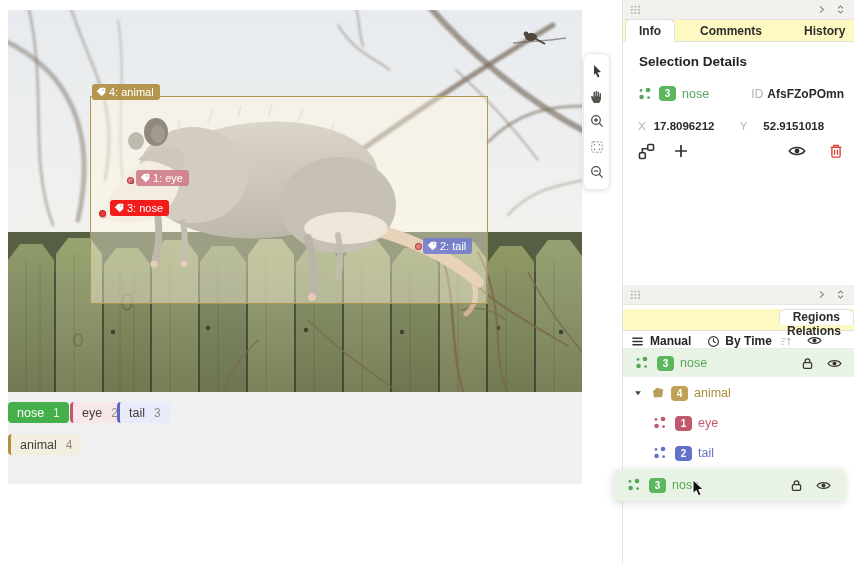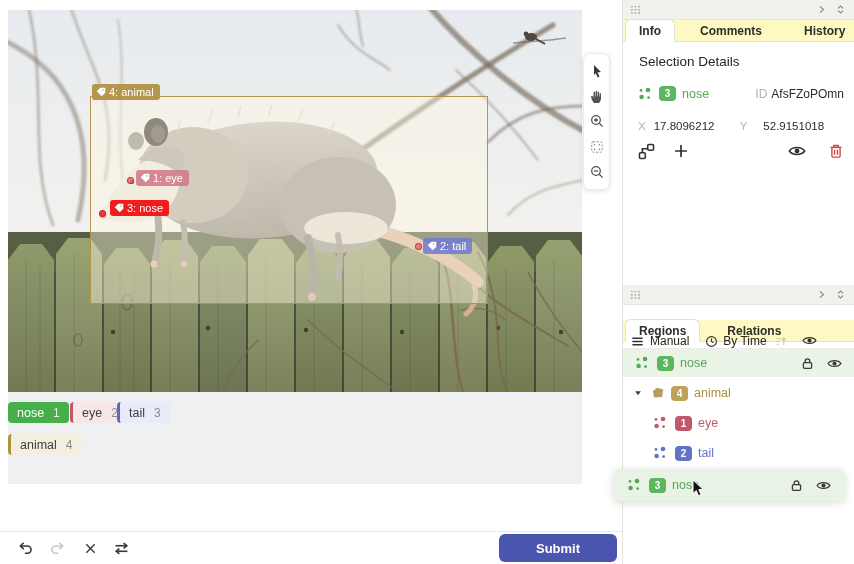--- a/index.html
+++ b/index.html
@@ -46,21 +46,21 @@
          border-radius:4px;color:#fff;font-size:10px;font-weight:700;}
   .rrow{position:absolute;left:0;width:100%;height:28px;display:flex;align-items:center;font-size:12.5px;box-sizing:border-box;}
   .rlabel{margin-left:6px;}
   .rowicons{margin-left:auto;display:flex;align-items:center;gap:13px;margin-right:12px;color:#3a3835;}
   
   .c-green{color:#55a758;} .bg-green{background:#5bb65e;}
   .c-tan{color:#ab8d3f;}   .bg-tan{background:#c0a156;}
   .c-rose{color:#c0596b;}  .bg-rose{background:#c0596b;}
   .c-indigo{color:#6272c9;}.bg-indigo{background:#6272c9;}
   .muted{color:#b5b3ae;}
-  .bold{font-weight:400;}
+  .bold{font-weight:700;}
   #drag-row{position:absolute;left:-10px;top:184px;width:232px;height:32px;border-radius:6px;background:#e8f3e5;
             box-shadow:0 2px 8px rgba(0,0,0,.14);display:flex;align-items:center;font-size:12.5px;z-index:5;}
   #mouse-cursor{position:absolute;left:692px;top:479px;z-index:50;}
 </style>
 </head>
 <body>
 
 <svg width="0" height="0" style="position:absolute">
   <defs>
     <symbol id="i-kp" viewBox="0 0 14 14">
@@ -352,45 +352,20 @@
   </div>
   <div class="chip bar" style="left:117px;top:402px;border-left-color:#5a68cc;background:#e9ebfa;">
     <span>tail</span>
     <span class="hk">3</span>
   </div>
   <div class="chip bar" style="left:8px;top:434px;border-left-color:#b1913e;background:#f4eee0;">
     <span>animal</span>
     <span class="hk">4</span>
   </div>
 
-  <div id="bottombar">
-    <div class="bbtn" style="left:16px">
-        <svg width="15" height="15">
-          <use href="#i-undo"></use>
-        </svg>
-      </div>
-    <div class="bbtn" style="left:48px;color:#c8c6c1">
-        <svg width="15" height="15">
-          <use href="#i-redo"></use>
-        </svg>
-      </div>
-    <div class="bbtn" style="left:81px">
-        <svg width="13" height="13">
-          <use href="#i-close"></use>
-        </svg>
-      </div>
-    <div class="bbtn" style="left:112px">
-        <svg width="15" height="15">
-          <use href="#i-swap"></use>
-        </svg>
-      </div>
-    <div id="submit-btn">
-      <span>Submit</span>
-    </div>
-  </div>
 
   <div id="rpanel">
 
     <div class="phead" style="top:0;">
       <div class="dots"></div>
       <div class="r">
         <svg width="11" height="11">
             <use href="#i-chev-r"></use>
           </svg>
         <svg width="11" height="11">
@@ -451,21 +426,21 @@
         <div class="dots"></div>
         <div class="r">
           <svg width="11" height="11">
               <use href="#i-chev-r"></use>
             </svg>
           <svg width="11" height="11">
               <use href="#i-collapse"></use>
             </svg>
         </div>
       </div>
-      <div class="tabbar" style="top:35px;">
+      <div class="tabbar" style="top:24px;flex-direction:column;">
         <div class="tab active">
             <span>Regions</span>
           </div>
         <div class="tab" style="margin-left:14px;">
             <span>Relations</span>
           </div>
       </div>
 
       <div class="abs" style="left:0;top:42px;width:100%;height:22px;display:flex;align-items:flex-end;border-bottom:1px solid #eceae6;box-sizing:border-box;">
         <svg width="13" height="13" style="margin-left:8px;color:#34322f;">

